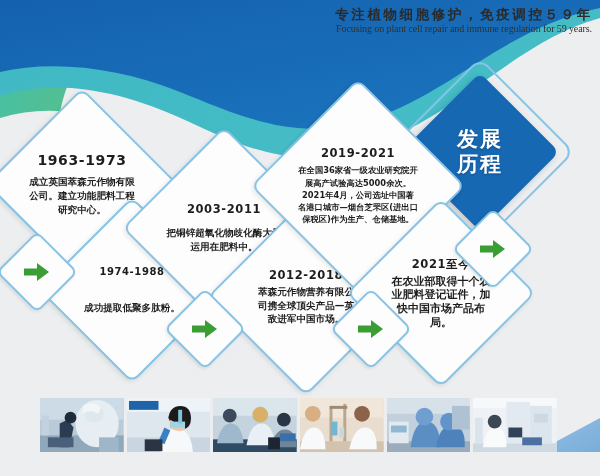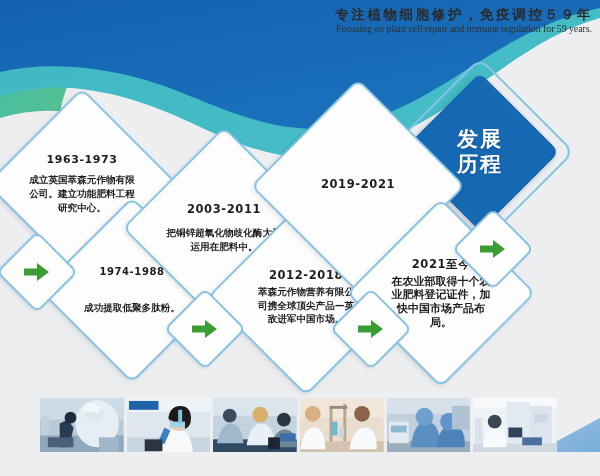--- a/index.html
+++ b/index.html
@@ -46,21 +46,21 @@
     position:absolute;left:0;top:0;width:100%;height:100%;
     display:flex;flex-direction:column;align-items:center;justify-content:center;
     text-align:center;color:#1d1d1d;
     padding:0 4px;box-sizing:border-box;
   }
   .dm .yr{font-weight:bold;letter-spacing:0.6px;}
   .dm .tx{font-weight:600;}
 
   
   #d1{left:14px;top:116px;width:136px;height:136px;}
-  #d1 .yr{font-size:11px;margin-bottom:7px;}
+  #d1 .yr{font-size:14px;margin-bottom:7px;}
   #d1 .tx{font-size:9.6px;line-height:14px;width:112px;}
 
   #d2{left:66px;top:224px;width:132px;height:132px;}
   #d2 .yr{font-size:10px;margin-bottom:24px;}
   #d2 .tx{font-size:9.6px;line-height:14px;width:110px;text-align:center;}
 
   #d3{left:152px;top:156px;width:144px;height:144px;text-decoration:underline;}
   #d3 .yr{font-size:11.5px;margin-bottom:10px;}
   #d3 .tx{font-size:9.6px;line-height:14px;width:118px;}
 
@@ -217,20 +217,21 @@
     <div class="inner">
       <div class="yr">2012-2018</div>
       <div class="tx">萃森元作物营养有限公司携全球顶尖产品—英敌进军中国市场。</div>
     </div>
   </div>
 
   <div class="dm" id="d5">
     <div class="shape"></div>
     <div class="inner">
       <div class="yr">2019-2021</div>
+      <div class="tx">在全国36家省一级农业研究院开展高产试验高达5000余次。2021年4月，公司选址中国著名港口城市—烟台芝罘区(进出口保税区)作为生产、仓储基地。</div>
     </div>
   </div>
 
   <div class="dm" id="d6">
     <div class="shape"></div>
     <div class="inner">
       <div class="yr">2021至今</div>
       <div class="tx">在农业部取得十个农业肥料登记证件，加快中国市场产品布局。</div>
     </div>
   </div>

